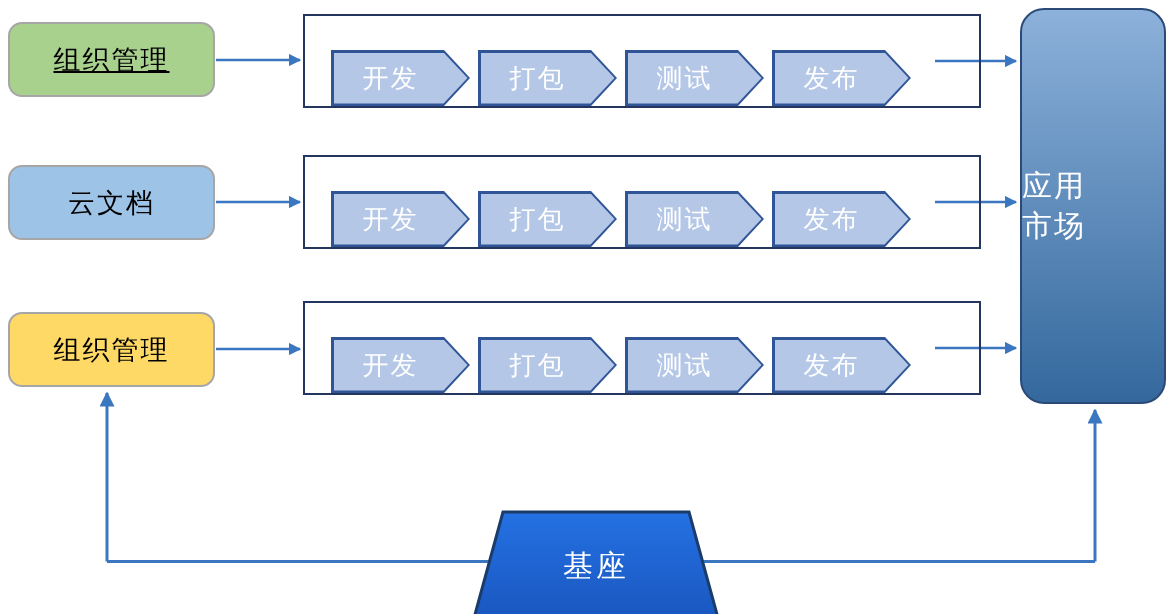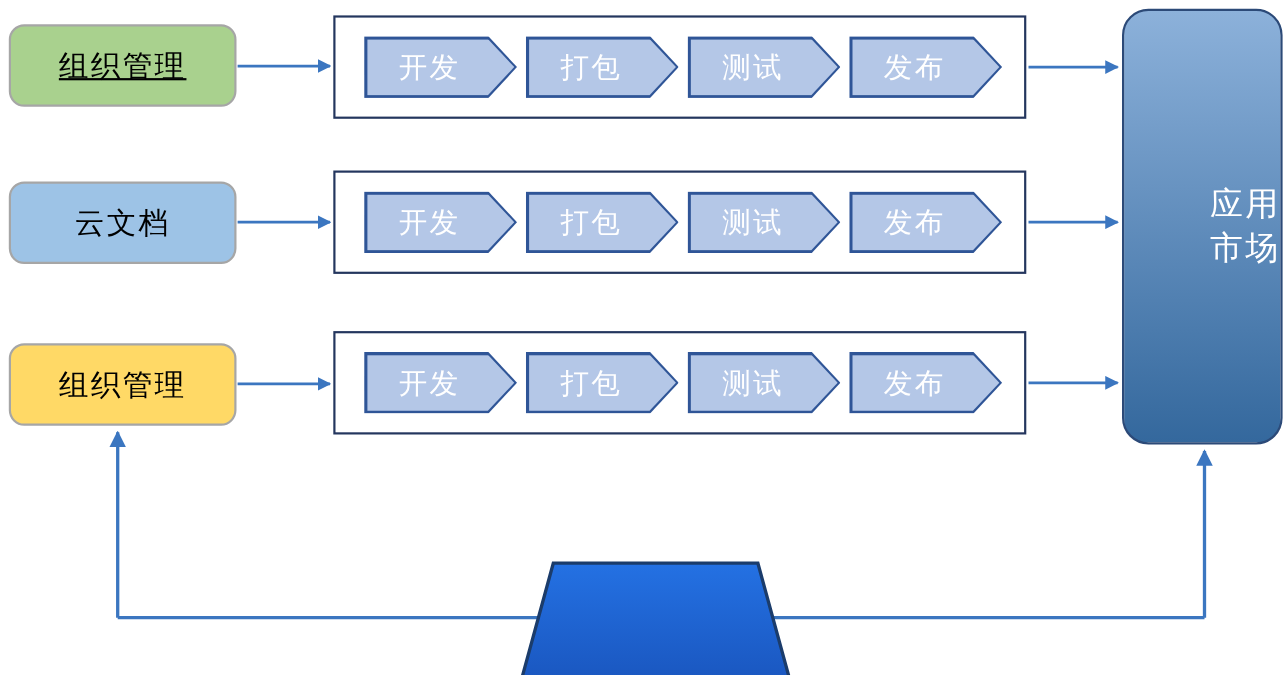--- a/index.html
+++ b/index.html
@@ -19,24 +19,24 @@
     position:absolute;left:8px;width:207px;height:75px;
     border:2px solid var(--source-border);
     border-radius:14px;
     box-sizing:border-box;
     display:flex;align-items:center;justify-content:center;
     font-size:27px;color:var(--source-text);
     letter-spacing:2px;
     z-index:2;
   }
   .pipe{
-    position:absolute;left:303px;width:630px;height:94px;
+    position:absolute;left:303px;width:678px;height:94px;
     border:2px solid var(--container-border);
     box-sizing:border-box;
-    display:flex;align-items:center;
+    display:flex;align-items:flex-end;
     padding-left:26px;gap:8px;
     z-index:2;
   }
   .chev{
     position:relative;width:139px;height:56px;flex:0 0 auto;
     background:var(--chevron-border);
     clip-path:polygon(0 0, calc(100% - 26px) 0, 100% 50%, calc(100% - 26px) 100%, 0 100%);
   }
   .chev-in{
     position:absolute;left:2.5px;top:2.5px;right:2.5px;bottom:2.5px;
@@ -46,21 +46,21 @@
     padding-right:20px;
     font-size:26px;color:var(--node-text);
     letter-spacing:2px;
   }
   .market{
     position:absolute;left:1020px;top:8px;width:146px;height:396px;
     box-sizing:border-box;
     border:2.5px solid var(--market-border);
     border-radius:24px;
     background:linear-gradient(180deg,var(--market-top),var(--market-bottom));
-    display:flex;align-items:center;justify-content:flex-end;
+    display:flex;align-items:center;justify-content:flex-start;
     text-align:center;
     font-size:30px;line-height:1.35;color:var(--node-text);
     letter-spacing:2px;
     z-index:2;
   }
   .base-wrap{position:absolute;left:470px;top:508px;width:252px;height:110px;z-index:2;}
   .base-label{
     position:absolute;left:0;top:38px;width:252px;
     text-align:center;
     font-size:30px;color:var(--node-text);
@@ -152,15 +152,16 @@
   <div class="base-wrap">
     <svg width="252" height="110" viewBox="0 0 252 110">
       <defs>
         <linearGradient id="baseGrad" x1="0" y1="0" x2="0" y2="1">
           <stop offset="0" style="stop-color:var(--base-top)"></stop>
           <stop offset="1" style="stop-color:var(--base-bottom)"></stop>
         </linearGradient>
       </defs>
       <polygon points="33,4 219,4 248,110 4,110" fill="url(#baseGrad)" style="stroke:var(--base-border)" stroke-width="3"></polygon>
     </svg>
+    <div class="base-label">基座</div>
   </div>
 
 </div>
 
 </body></html>

